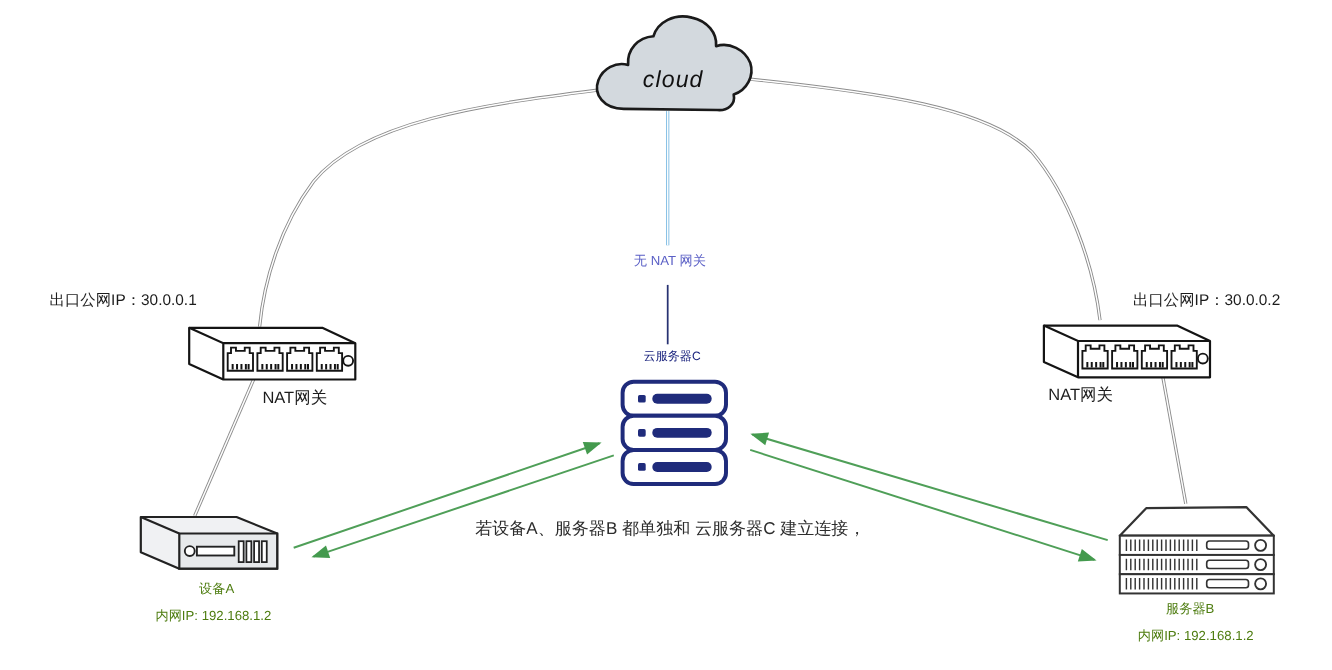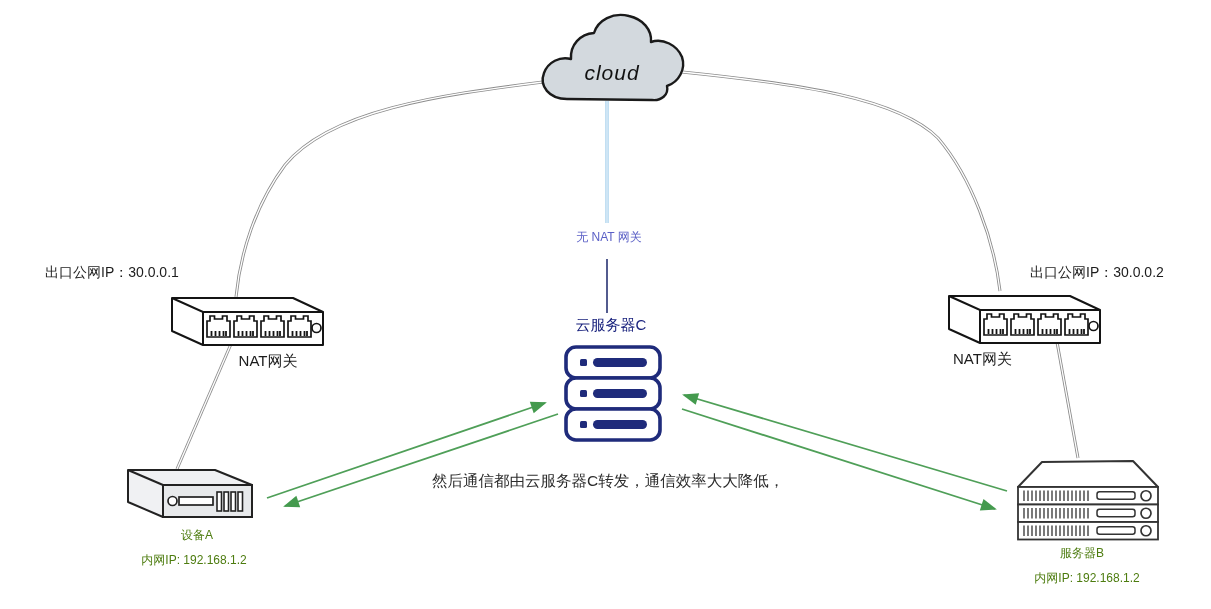--- a/index.html
+++ b/index.html
@@ -5,21 +5,21 @@
   html,body { margin:0; padding:0; background:#ffffff; }
   .stage {
     position:relative; width:1211px; height:609px; background:#ffffff;
     font-family:"Liberation Sans","DejaVu Sans",sans-serif; overflow:hidden;
   }
   .canvas { position:absolute; left:0; top:0; width:1211px; height:609px; }
   .lbl { position:absolute; white-space:nowrap; color:#1f1f1f; }
   .centered { transform:translateX(-50%); }
   .cloud-word { font-size:21px; font-style:italic; color:#111111; letter-spacing:1px; }
   .no-nat { font-size:12px; color:#5b60c6; }
-  .server-c-title { font-size:15px; color:#1a237e; }
+  .server-c-title { font-size:11px; color:#1a237e; }
   .ip-label { font-size:14px; color:#1c1c1c; }
   .gw-label { font-size:15px; color:#1c1c1c; }
   .dev-label { font-size:12px; color:#4d7c0f; }
   .note { position:absolute; left:432px; top:469px; font-size:15.5px; line-height:23px; color:#2d2d2d; }
 </style>
 </head>
 <body>
 
 <div class="stage">
 
@@ -145,16 +145,16 @@
 
   <div class="lbl ip-label" style="left:1030px; top:264px;text-align:center;">出口公网IP：30.0.0.2</div>
 
   <div class="lbl gw-label" style="left:953px; top:350px;">NAT网关</div>
 
   <div class="lbl dev-label centered" style="left:1082px; top:545px;">服务器B</div>
 
   <div class="lbl dev-label centered" style="left:1087px; top:570px;">内网IP: 192.168.1.2</div>
 
   <div class="note">
-    <div>然后通信都由云服务器C转发，通信效率大大降低，</div>
+    <div>若设备A、服务器B 都单独和 云服务器C 建立连接，</div>
   </div>
 
 </div>
 
 </body></html>

